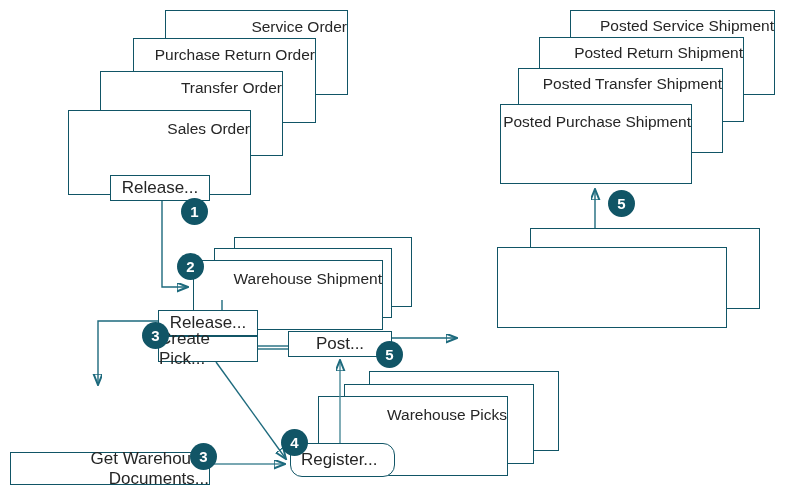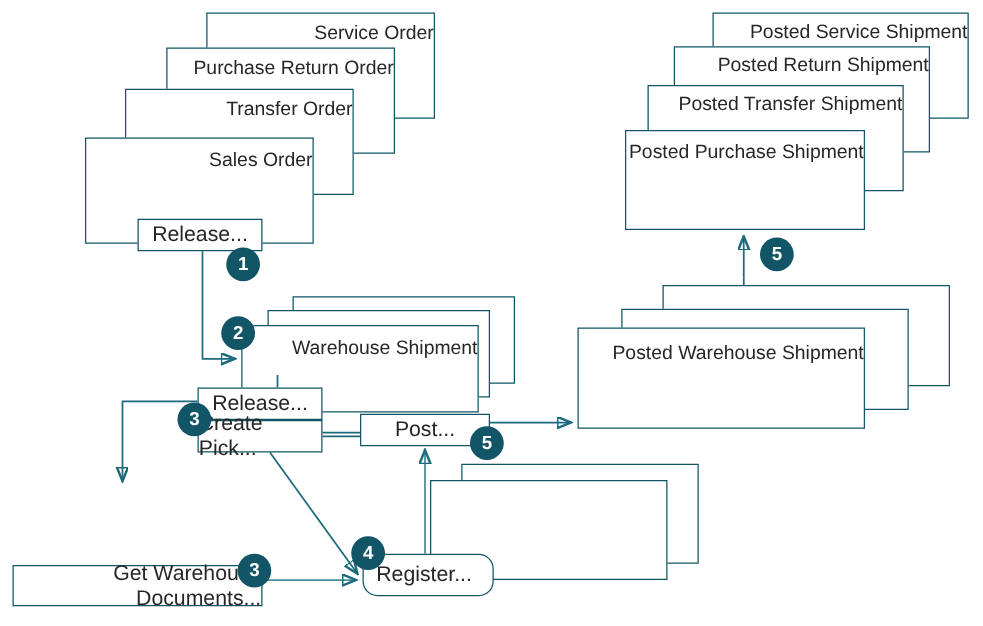--- a/index.html
+++ b/index.html
@@ -63,29 +63,29 @@
   </div>
 
   <div class="btn" style="left:158px;top:310px;width:100px;height:26px;">Release...</div>
 
   <div class="btn" style="left:158px;top:336px;width:100px;height:26px;">Create Pick...</div>
 
   <div class="btn" style="left:288px;top:331px;width:104px;height:26px;">Post...</div>
 
   <div class="shadowbox" style="left:530px;top:228px;width:230px;height:81px;"></div>
   <div class="shadowbox" style="left:497px;top:247px;width:230px;height:81px;"></div>
-  <div class="box" style="left:462px;top:262px;width:230px;height:81px;">
-    <div class="cap" style="top:11px;">Posted Warehouse Shipment</div>
-  </div>
 
 
   <div class="btn" style="left:10px;top:452px;width:200px;height:33px;justify-content:flex-start;padding-left:17px;text-align:right;">Get Warehouse Documents...</div>
 
   <div class="shadowbox" style="left:369px;top:371px;width:190px;height:80px;"></div>
   <div class="shadowbox" style="left:344px;top:384px;width:190px;height:80px;"></div>
+  <div class="box" style="left:318px;top:396px;width:190px;height:80px;">
+    <div class="cap" style="top:9px;">Warehouse Picks</div>
+  </div>
 
   <div class="btn" style="left:290px;top:443px;width:105px;height:34px;justify-content:flex-start;padding-left:10px;border-radius:12px;">Register...</div>
 
   <svg class="links" viewBox="0 0 786 501">
     <defs>
       <marker id="ah" markerWidth="9" markerHeight="9" refX="8" refY="3.2" orient="auto">
         <path d="M0,0 L8,3.2 L0,6.4 z" fill="#1d6a7d" stroke="none"></path>
       </marker>
       <marker id="ahl" markerWidth="9" markerHeight="9" refX="8" refY="3.2" orient="auto">
         <path d="M0,0 L8,3.2 L0,6.4 z" fill="#4b8a99" stroke="none"></path>

